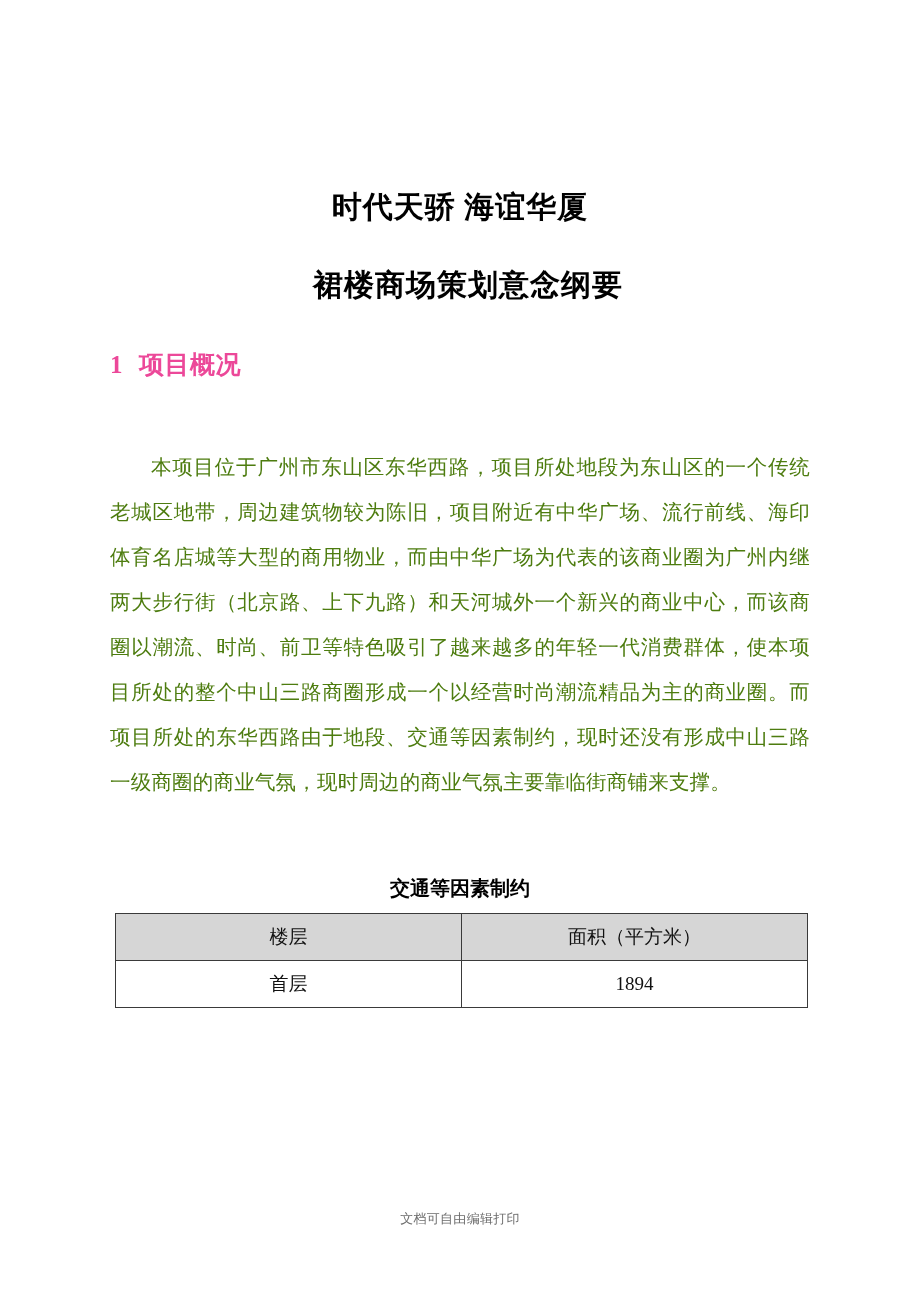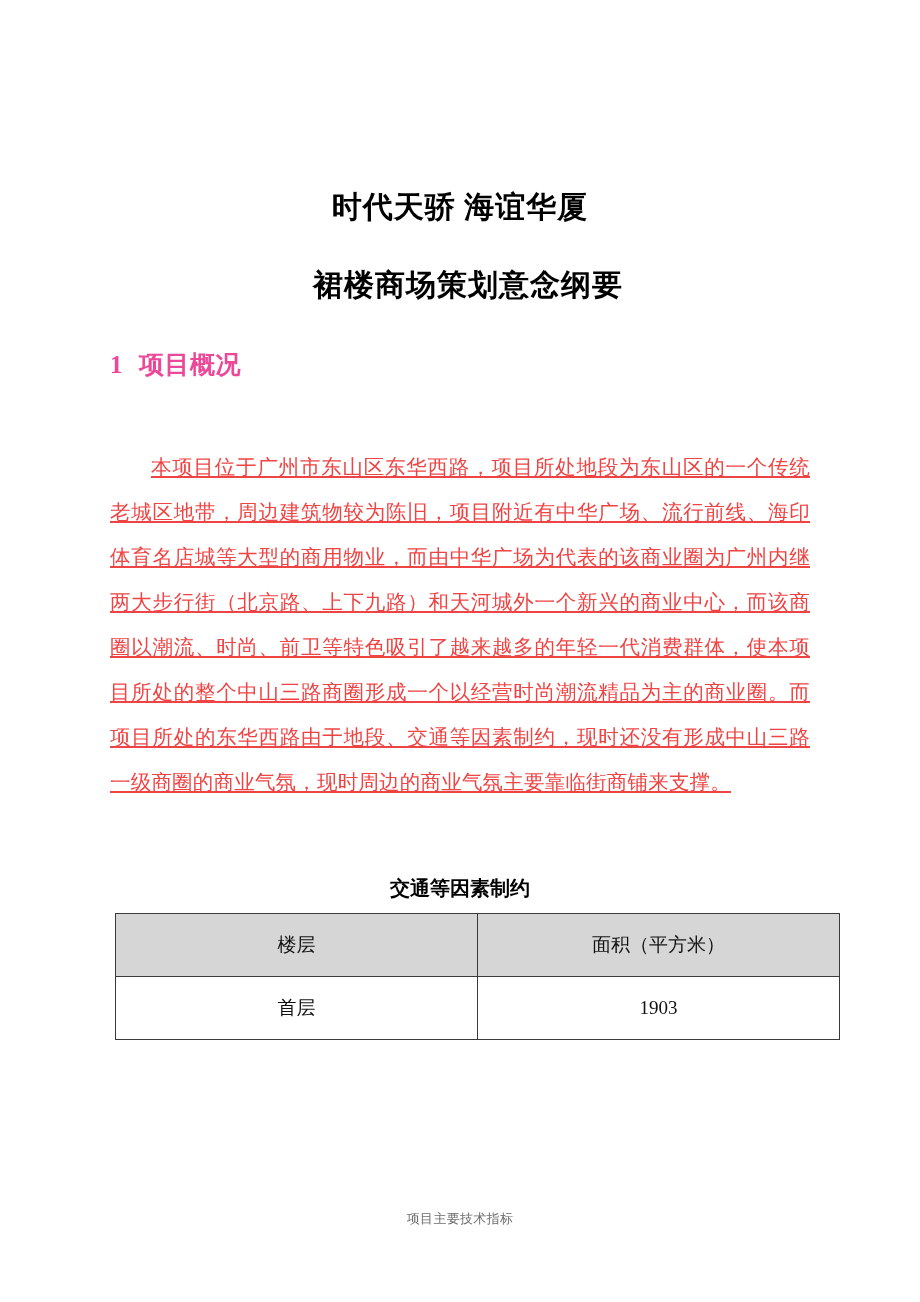--- a/index.html
+++ b/index.html
@@ -77,23 +77,22 @@
     position: absolute;
     left: 0;
     top: 424px;
     width: 700px;
     font-size: 20.5px;
     line-height: 45px;
     text-align: justify;
     text-align-last: left;
     text-indent: 41px;
     font-family: "Liberation Serif", "DejaVu Serif", serif;
-    color: #ef4444;
+    color: #4d7c0f;
     letter-spacing: 0.2px;
-    text-decoration: underline;
   }
 
   
   .table-caption {
     position: absolute;
     left: 0;
     top: 875px;
     width: 700px;
     text-align: center;
     font-size: 20px;
@@ -113,21 +112,21 @@
   }
   .data-table td, .data-table th {
     border: 1px solid #3a3a3a;
     height: 46px;
     text-align: center;
     vertical-align: middle;
     font-size: 19px;
     font-weight: normal;
     font-family: "Liberation Serif", "DejaVu Serif", serif;
     color: #111;
-    padding: 8px;
+    padding: 0;
   }
   .data-table thead th {
     background: #d6d6d6;
     font-weight: normal;
   }
   .col-floor { width: 345px; }
   .col-area  { width: 345px; }
 
   
   .footer-note {
@@ -163,21 +162,21 @@
     <table class="data-table">
       <thead>
         <tr>
           <th class="col-floor">楼层</th>
           <th class="col-area">面积（平方米）</th>
         </tr>
       </thead>
       <tbody>
         <tr>
           <td>首层</td>
-          <td>1903</td>
+          <td>1894</td>
         </tr>
       </tbody>
     </table>
 
   </div>
 
-  <div class="footer-note">项目主要技术指标</div>
+  <div class="footer-note">文档可自由编辑打印</div>
 </div>
 
 </body></html>

